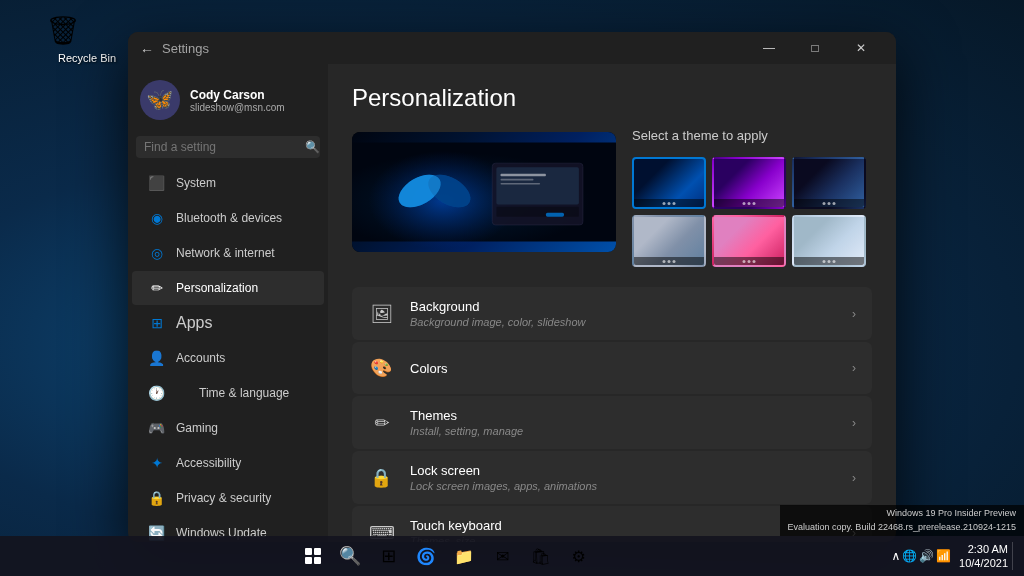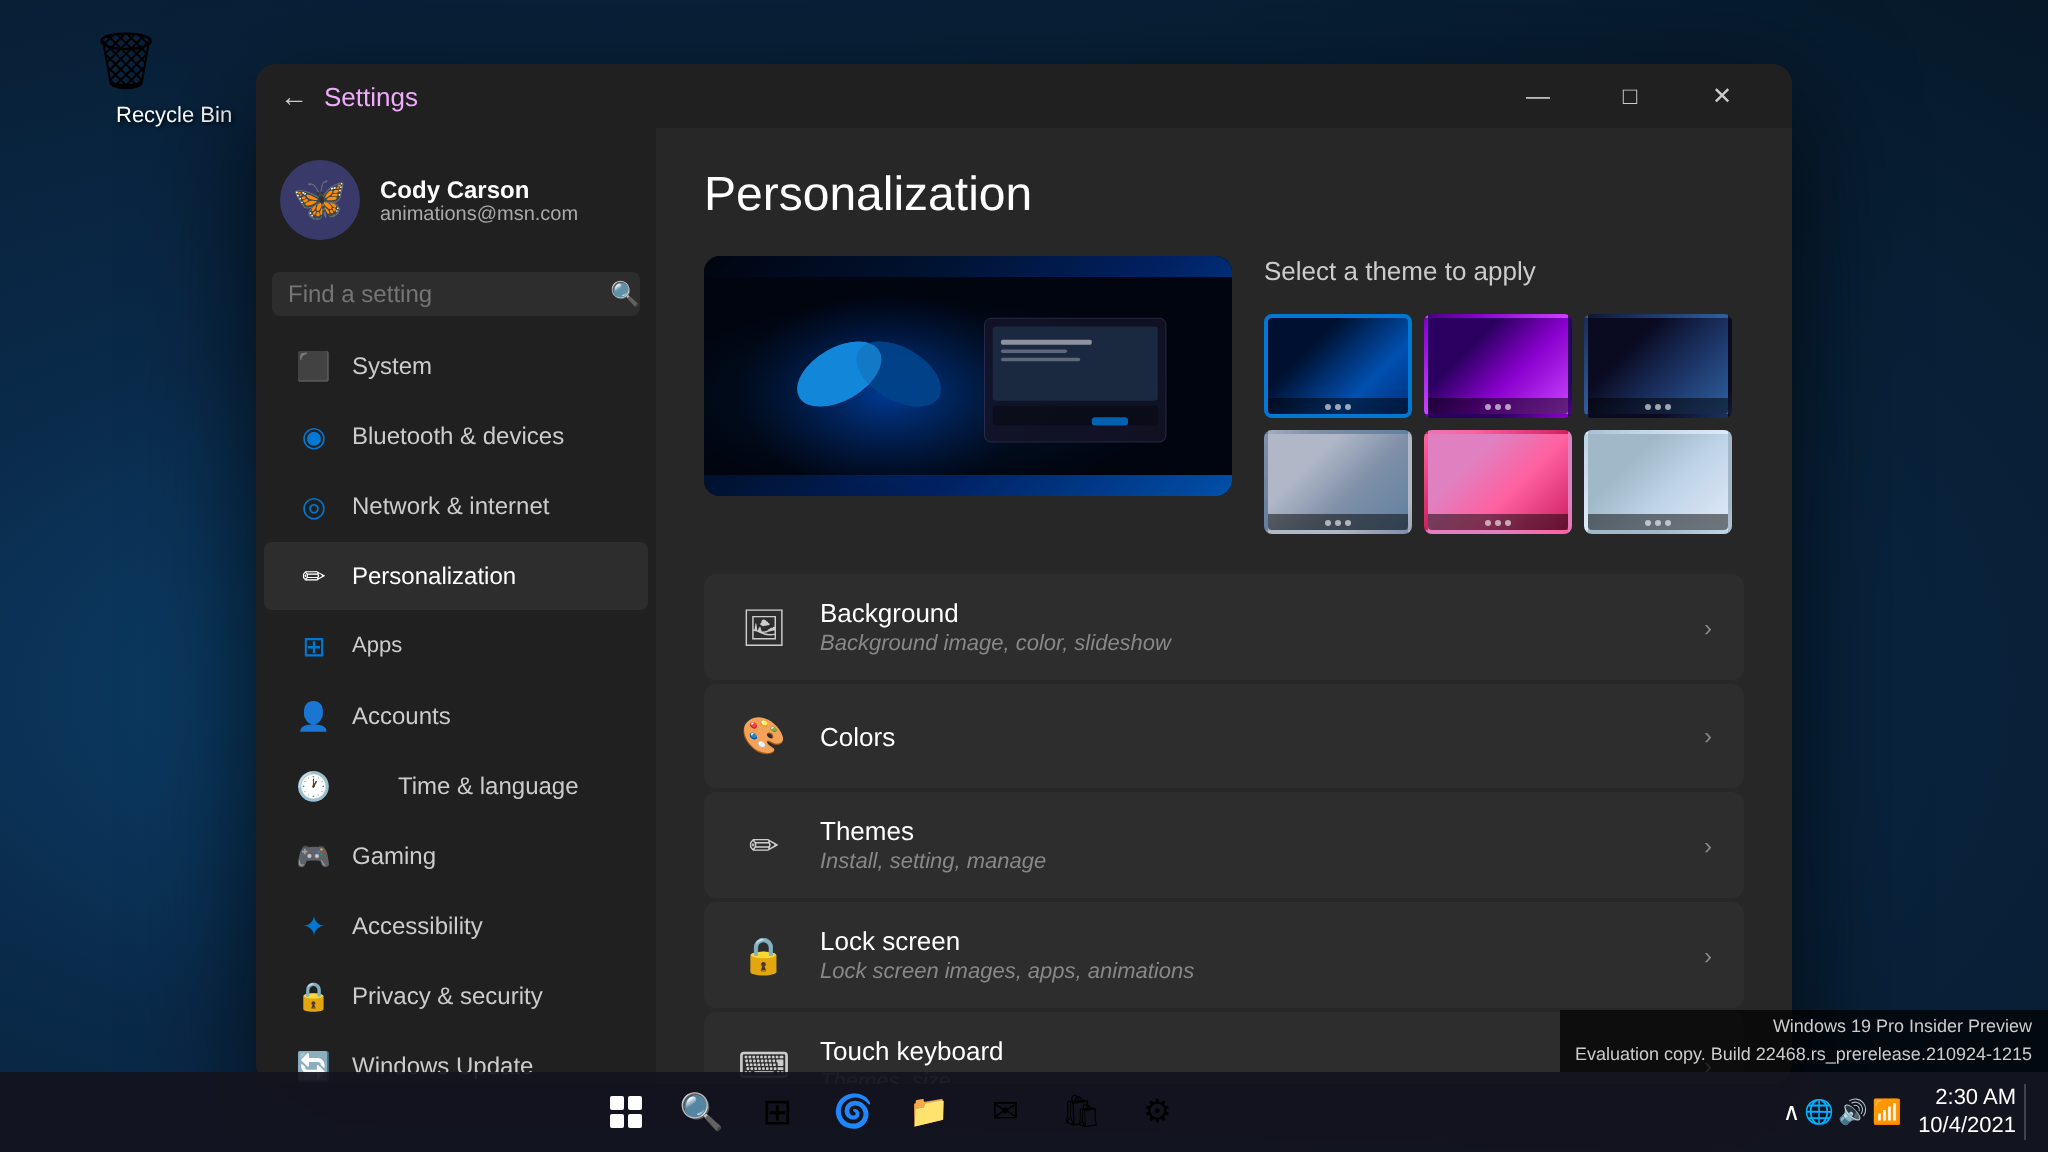--- a/index.html
+++ b/index.html
@@ -128,21 +128,21 @@
     }
 
     .title-bar-back {
       color: #ccc;
       font-size: 14px;
       cursor: pointer;
       margin-right: 8px;
     }
 
     .title-bar-text {
-      color: #f0abfc;
+      color: #a3a3a3;
       font-size: 13px;
       flex: 1;
     }
 
     .title-bar-controls {
       display: flex;
       gap: 0;
     }
 
     .title-btn {
@@ -424,21 +424,21 @@
     <div class="settings-content">
 
       <div class="sidebar">
 
         <div class="sidebar-profile">
           <div class="profile-avatar">
             <span style="font-size:22px;">🦋</span>
           </div>
           <div class="profile-info">
             <div class="name">Cody Carson</div>
-            <div class="email">animations@msn.com</div>
+            <div class="email">slideshow@msn.com</div>
           </div>
         </div>
 
         <div class="search-box">
           <input class="search-input" type="text" placeholder="Find a setting" style="">
           <span class="search-icon-small">🔍</span>
         </div>
 
         <div id="sidebar-nav">
             <div class="sidebar-item">
@@ -452,21 +452,21 @@
             <div class="sidebar-item">
               <span class="sidebar-item-icon" style="color: rgb(0, 120, 212);">◎</span>
               <span style="font-size: 12px;">Network &amp; internet</span>
             </div>
             <div class="sidebar-item active">
               <span class="sidebar-item-icon" style="color: rgb(255, 255, 255);">✏</span>
               <span style="font-size: 12px;">Personalization</span>
             </div>
             <div class="sidebar-item">
               <span class="sidebar-item-icon" style="color: rgb(0, 120, 212);">⊞</span>
-              <span style="font-size: 11px;">Apps</span>
+              <span style="font-size: 16px;">Apps</span>
             </div>
             <div class="sidebar-item">
               <span class="sidebar-item-icon" style="color: rgb(12, 166, 120);">👤</span>
               <span style="font-size: 12px;">Accounts</span>
             </div>
             <div class="sidebar-item">
               <span class="sidebar-item-icon" style="color: rgb(0, 120, 212);">🕐</span>
               <span style="font-size: 12px; margin-left: 23px;">Time &amp; language</span>
             </div>
             <div class="sidebar-item">
@@ -485,21 +485,21 @@
               <span class="sidebar-item-icon" style="color: rgb(0, 120, 212);">🔄</span>
               <span style="font-size: 12px;">Windows Update</span>
             </div>
           </div>
       </div>
 
       <div class="main-content">
         <div class="page-title">Personalization</div>
 
         <div class="theme-section">
-          <div style="display:flex; gap:16px; align-items:flex-start;">
+          <div style="display:flex; gap:16px; align-items:center;">
 
             <div style="flex:1;">
               <div class="theme-preview">
                 <div class="theme-preview-img">
 
                   <svg width="100%" height="100%" viewBox="0 0 320 120" xmlns="http://www.w3.org/2000/svg">
                     <defs>
                       <radialGradient id="bg" cx="40%" cy="60%">
                         <stop offset="0%" stop-color="#001830"></stop>
                         <stop offset="100%" stop-color="#000510"></stop>

